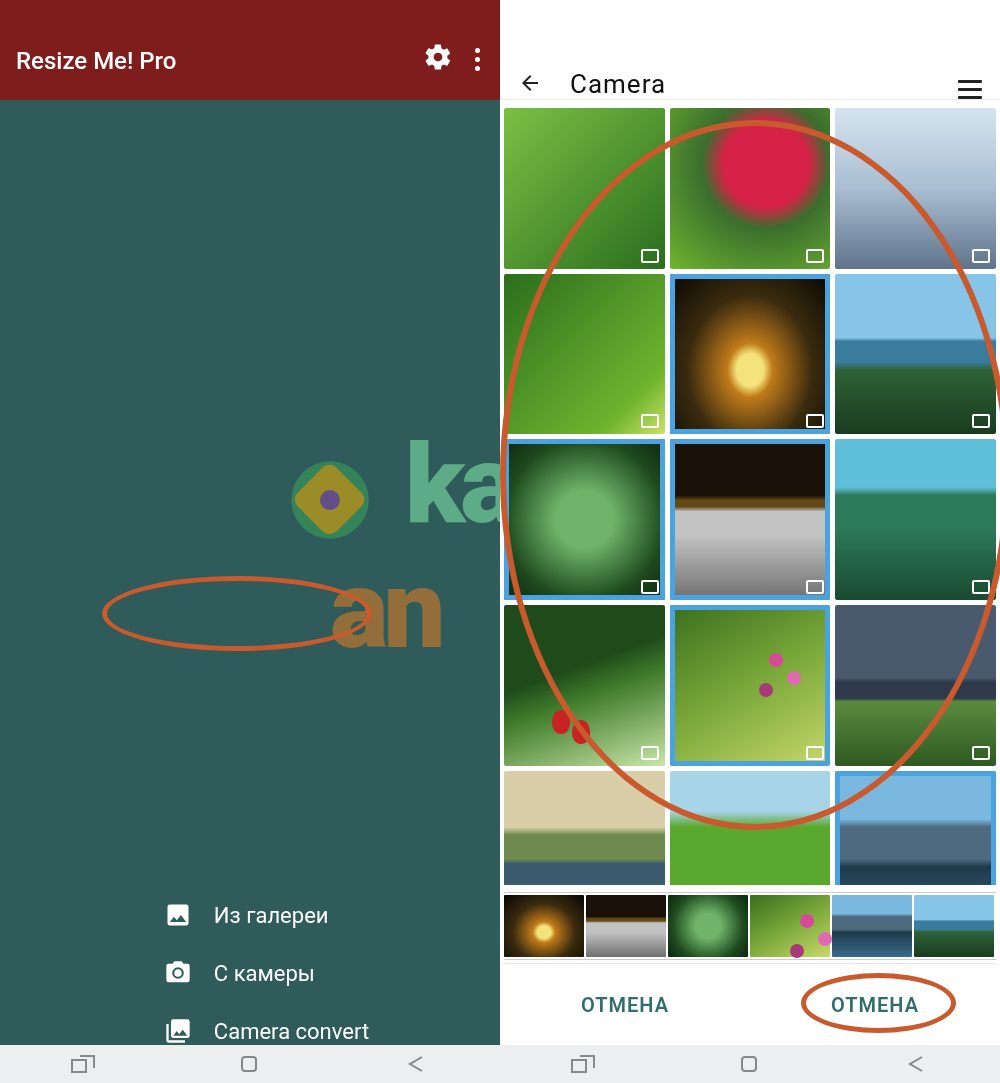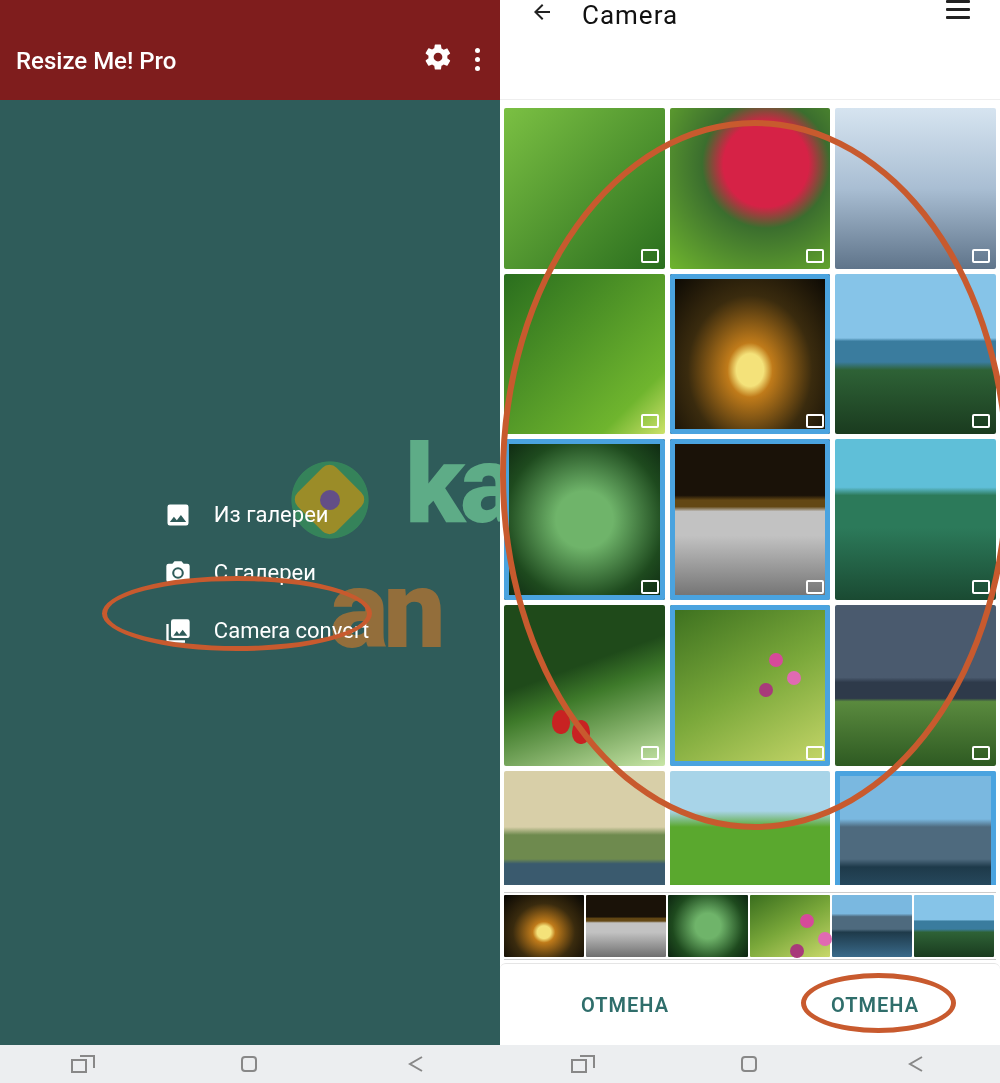--- a/index.html
+++ b/index.html
@@ -9,38 +9,38 @@
   .screen-left { background: #2f5c5a; }
   .screen-right { background: #fff; }
 
   
   .appbar-dark { background: #7f1d1d; height: 100px; display: flex; align-items: center; padding: 0 16px; color: #fff; }
   .appbar-title { font-size: 24px; font-weight: 500; flex: 1; padding-top: 22px; }
   .appbar-actions { display: flex; align-items: center; gap: 18px; padding-top: 18px; }
   .gear-icon svg { width: 30px; height: 30px; fill: #fff; }
   .dots { display: flex; flex-direction: column; gap: 4px; padding: 4px; }
   .dot { width: 5px; height: 5px; border-radius: 50%; background: #fff; }
-  .left-body { position: absolute; top: 100px; left: 0; right: 0; bottom: 0; display: flex; justify-content: center; align-items: center; padding-left: 33px; }
+  .left-body { position: absolute; top: 100px; left: 0; right: 0; bottom: 0; display: flex; justify-content: center; align-items: flex-end; padding-left: 33px; }
   .menu-list { display: flex; flex-direction: column; gap: 30px; }
   .menu-item { display: flex; align-items: center; gap: 22px; cursor: pointer; }
   .menu-item .icon { width: 28px; height: 28px; display:flex; align-items:center; justify-content:center; }
   .menu-item .icon svg { fill: #fff; width: 28px; height: 28px; }
   .menu-item span.label { color: #fff; font-size: 22px; font-weight: 400; }
   .highlight-oval-left { position: absolute; border: 5px solid #c85a2e; border-radius: 50%; width: 270px; height: 75px; left: 102px; top: 576px; pointer-events: none; }
 
   
   .watermark { position: absolute; top: 410px; left: 270px; width: 450px; height: 300px; pointer-events:none; opacity: 0.55; z-index: 0; }
   .wm-1 { position:absolute; width:120px; height:120px; border-radius:50%; background: radial-gradient(circle at 50% 50%, #3aa35a 0%, #3aa35a 45%, transparent 46%); left:0; top:30px; }
   .wm-1b { position:absolute; width:55px; height:55px; transform:rotate(45deg); background:#f4b400; left:32px; top:62px; border-radius:10px; }
   .wm-1c { position:absolute; width:20px; height:20px; border-radius:50%; background:#8e44ad; left:50px; top:80px; }
   .wm-text { position:absolute; left:135px; top:10px; font-size: 110px; font-weight: 900; color: #86efac; letter-spacing: -5px; }
   .wm-text2 { position:absolute; left:60px; top:135px; font-size: 110px; font-weight: 900; color: #e67e22; letter-spacing: -5px; }
 
   
-  .appbar-light { height: 100px; display: flex; align-items: flex-start; padding: 0 30px; border-bottom: 1px solid #eee; }
+  .appbar-light { height: 100px; display: flex; align-items: flex-end; padding: 0 18px; border-bottom: 1px solid #eee; }
   .back-arrow svg { width: 24px; height: 24px; fill: #222; }
   .picker-title { font-size: 26px; margin-left: 28px; flex: 1; color: #111; letter-spacing: 1px; }
   .hamburger { display: flex; flex-direction: column; gap: 5px; }
   .hamburger div { width: 24px; height: 3px; background: #222; border-radius: 1px; }
 
   .grid-wrap { position: absolute; top: 104px; left: 0; right: 0; bottom: 160px; overflow: hidden; }
   .grid { display: grid; grid-template-columns: repeat(3, 1fr); gap: 5px; padding: 4px; position: relative; z-index: 1; }
   .thumb { width: 100%; aspect-ratio: 1/1; position: relative; overflow: hidden; border-radius: 2px; }
   .thumb.sel { outline: 5px solid #4aa3df; outline-offset: -5px; }
   .thumb-badge { position: absolute; bottom: 6px; right: 6px; width: 18px; height: 14px; border: 2px solid #fff; border-radius: 2px; }
@@ -118,21 +118,21 @@
               </svg>
           </div>
           <span class="label">Из галереи</span>
         </div>
         <div class="menu-item">
           <div class="icon">
             <svg viewBox="0 0 24 24">
                 <path d="M12 15.2A3.2 3.2 0 1 0 8.8 12 3.2 3.2 0 0 0 12 15.2M9 2 7.2 4H4a2 2 0 0 0-2 2v12a2 2 0 0 0 2 2h16a2 2 0 0 0 2-2V6a2 2 0 0 0-2-2h-3.2L15 2ZM12 17a5 5 0 1 1 5-5 5 5 0 0 1-5 5Z"></path>
               </svg>
           </div>
-          <span class="label">С галереи</span>
+          <span class="label">С камеры</span>
         </div>
         <div class="menu-item">
           <div class="icon">
             <svg viewBox="0 0 24 24">
                 <path d="M22 16V4a2 2 0 0 0-2-2H8A2 2 0 0 0 6 4v12a2 2 0 0 0 2 2h12a2 2 0 0 0 2-2M11 12l2 2.7L16 11l4 5H8ZM2 6v14a2 2 0 0 0 2 2h14v-2H4V6Z"></path>
               </svg>
           </div>
           <span class="label">Camera convert</span>
         </div>
       </div>

